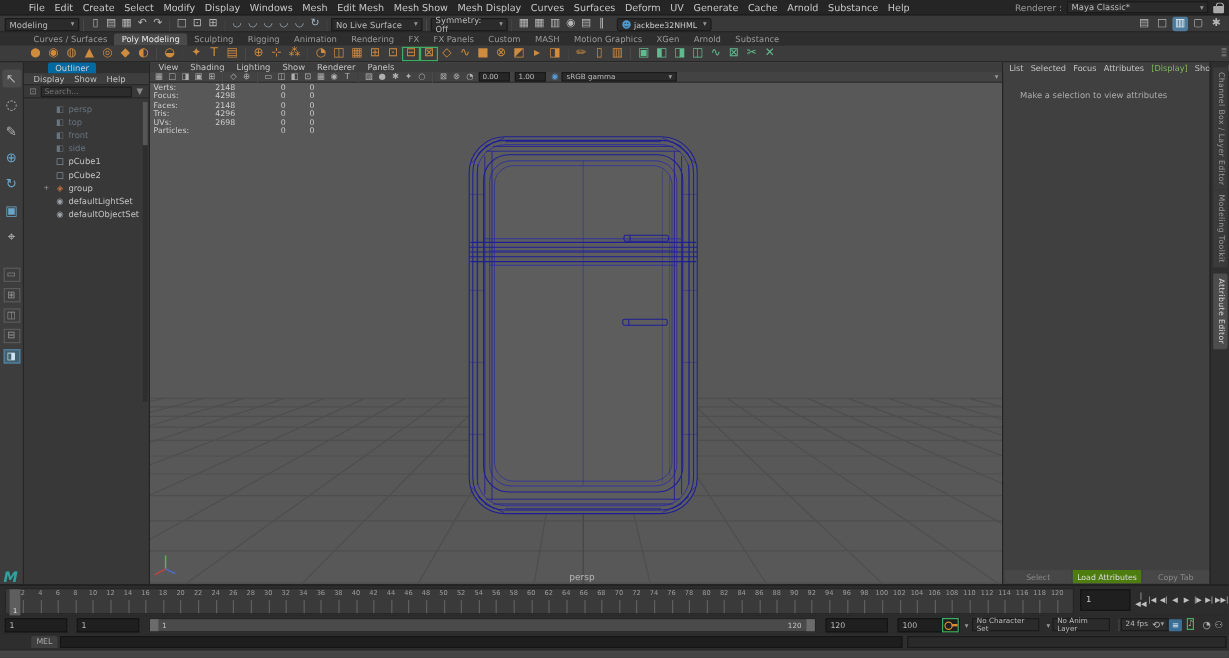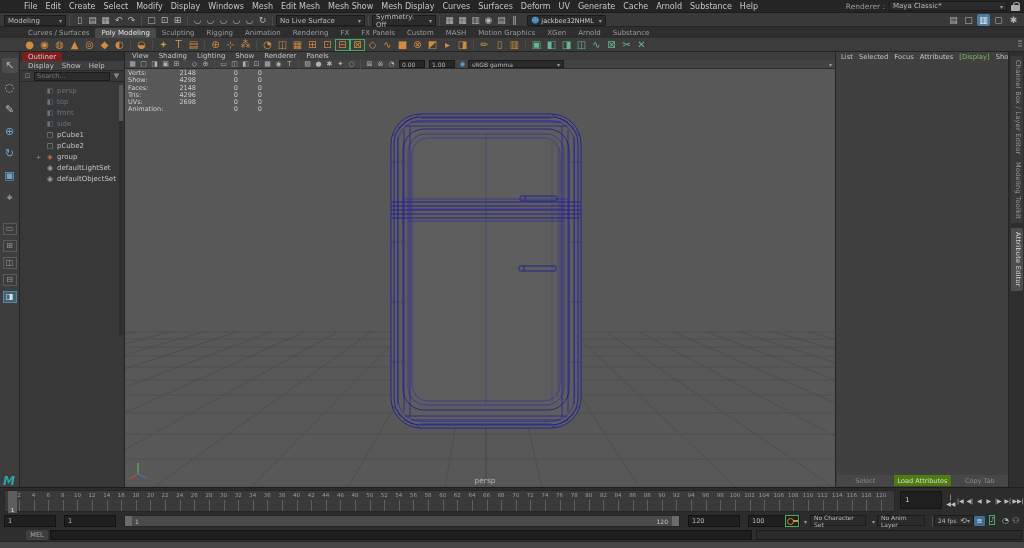--- a/index.html
+++ b/index.html
@@ -39,21 +39,21 @@
 #shelf-scroll i{height:1.5px;background:#6a6a6a}
 
 #toolbox{left:0;top:52px;width:20px;height:435px;background:#3d3d3d;border-right:1px solid #262626;display:flex;flex-direction:column;align-items:center;padding-top:6px;gap:7px}
 #toolbox .ic{width:16px;height:15px;font-size:11px}
 #toolbox .tool-active{background:#4c4c4c;border-radius:2px}
 #toolbox .teal{color:#6aa5c9}
 #toolbox .lay{border:1px solid #5a5a5a;width:14px;height:12px;font-size:8px;color:#9a9a9a}
 #toolbox .lay.sel{border-color:#5285a6;background:#44606e;color:#cfe4f0}
 #outliner{left:20px;top:52px;width:105px;height:435px;background:#383838;border-right:1px solid #242424}
 #outl-tabs{height:9px;background:#2f2f2f;display:flex}
-#outl-tab{background:#7f1d1d;font-size:7px;color:#cfcfcf;padding:0 6px;display:flex;align-items:center;border-radius:2px 2px 0 0;margin-left:2px}
+#outl-tab{background:#0369a1;font-size:7px;color:#cfcfcf;padding:0 6px;display:flex;align-items:center;border-radius:2px 2px 0 0;margin-left:20px}
 #outl-menus{height:10px;background:#3e3e3e;display:flex;align-items:center;border-bottom:1px solid #2a2a2a;padding-left:4px}
 #outl-menus .mi{font-size:7px;color:#c0c0c0;padding:0 4px}
 #outl-search{height:11px;display:flex;align-items:center;gap:2px;padding:1px 3px;border-bottom:1px solid #2a2a2a}
 #outl-search input{flex:1;min-width:0;background:#2c2c2c;border:1px solid #1d1d1d;color:#999;font-size:6.5px;height:9px;padding:0 2px;outline:none}
 #outl-search .ic{width:9px;height:9px;font-size:7px;color:#8a8a8a}
 #outl-tree{padding-top:3px}
 .orow{height:11px;display:flex;align-items:center;padding-left:26px;gap:3px;font-size:7px;color:#c4c4c4;cursor:default}
 .orow .oi{font-size:7px;width:8px;text-align:center}
 .orow.dim,.orow.dim .oi{color:#68747e}
 .oi.cam{color:#6b7884}.oi.cube{color:#93a7b4}.oi.tr{color:#c0713f}.oi.set{color:#9aa0a6}
@@ -177,21 +177,21 @@
   <span class="sep"></span>
   <span class="f">
       <span class="ic snap">◡</span>
       <span class="ic snap">◡</span>
       <span class="ic snap">◡</span>
       <span class="ic snap">◡</span>
       <span class="ic snap">◡</span>
       <span class="ic snap">↻</span>
     </span>
   <span class="sep"></span>
-  <span class="selbox" style="width:89px">
+  <span class="selbox" style="width:76px">
       <span>No Live Surface</span>
       <span class="arr">▾</span>
     </span>
   <span class="sep"></span>
   <span class="selbox" style="width:64px">
       <span>Symmetry: Off</span>
       <span class="arr">▾</span>
     </span>
   <span class="sep"></span>
   <span class="f">
@@ -491,21 +491,21 @@
   </svg>
 
   <div id="hud">
       <div class="hudrow">
         <span class="hl">Verts:</span>
         <span class="h1">2148</span>
         <span class="h2">0</span>
         <span class="h3">0</span>
       </div>
       <div class="hudrow">
-        <span class="hl">Show:</span>
+        <span class="hl">Focus:</span>
         <span class="h1">4298</span>
         <span class="h2">0</span>
         <span class="h3">0</span>
       </div>
       <div class="hudrow">
         <span class="hl">Faces:</span>
         <span class="h1">2148</span>
         <span class="h2">0</span>
         <span class="h3">0</span>
       </div>
@@ -515,39 +515,40 @@
         <span class="h2">0</span>
         <span class="h3">0</span>
       </div>
       <div class="hudrow">
         <span class="hl">UVs:</span>
         <span class="h1">2698</span>
         <span class="h2">0</span>
         <span class="h3">0</span>
       </div>
       <div class="hudrow">
-        <span class="hl">Animation:</span>
+        <span class="hl">Particles:</span>
         <span class="h1"></span>
         <span class="h2">0</span>
         <span class="h3">0</span>
       </div>
     </div>
   <span id="persp-label">persp</span>
 </div>
 
 <div id="attrpanel" class="abs">
   <div id="ae-menus">
       <span class="mi">List</span>
       <span class="mi">Selected</span>
       <span class="mi">Focus</span>
       <span class="mi">Attributes</span>
       <span class="mi hl">Display</span>
       <span class="mi">Show</span>
       <span class="mi">Help</span>
     </div>
+  <div id="ae-msg">Make a selection to view attributes</div>
   <div id="ae-buttons">
     <span class="btn">Select</span>
     <span class="btn primary">Load Attributes</span>
     <span class="btn">Copy Tab</span>
   </div>
 </div>
 
 <div id="righttabs" class="abs">
   <div class="rtab" style="top:4px">Channel Box / Layer Editor</div>
   <div class="rtab" style="top:106px">Modeling Toolkit</div>

